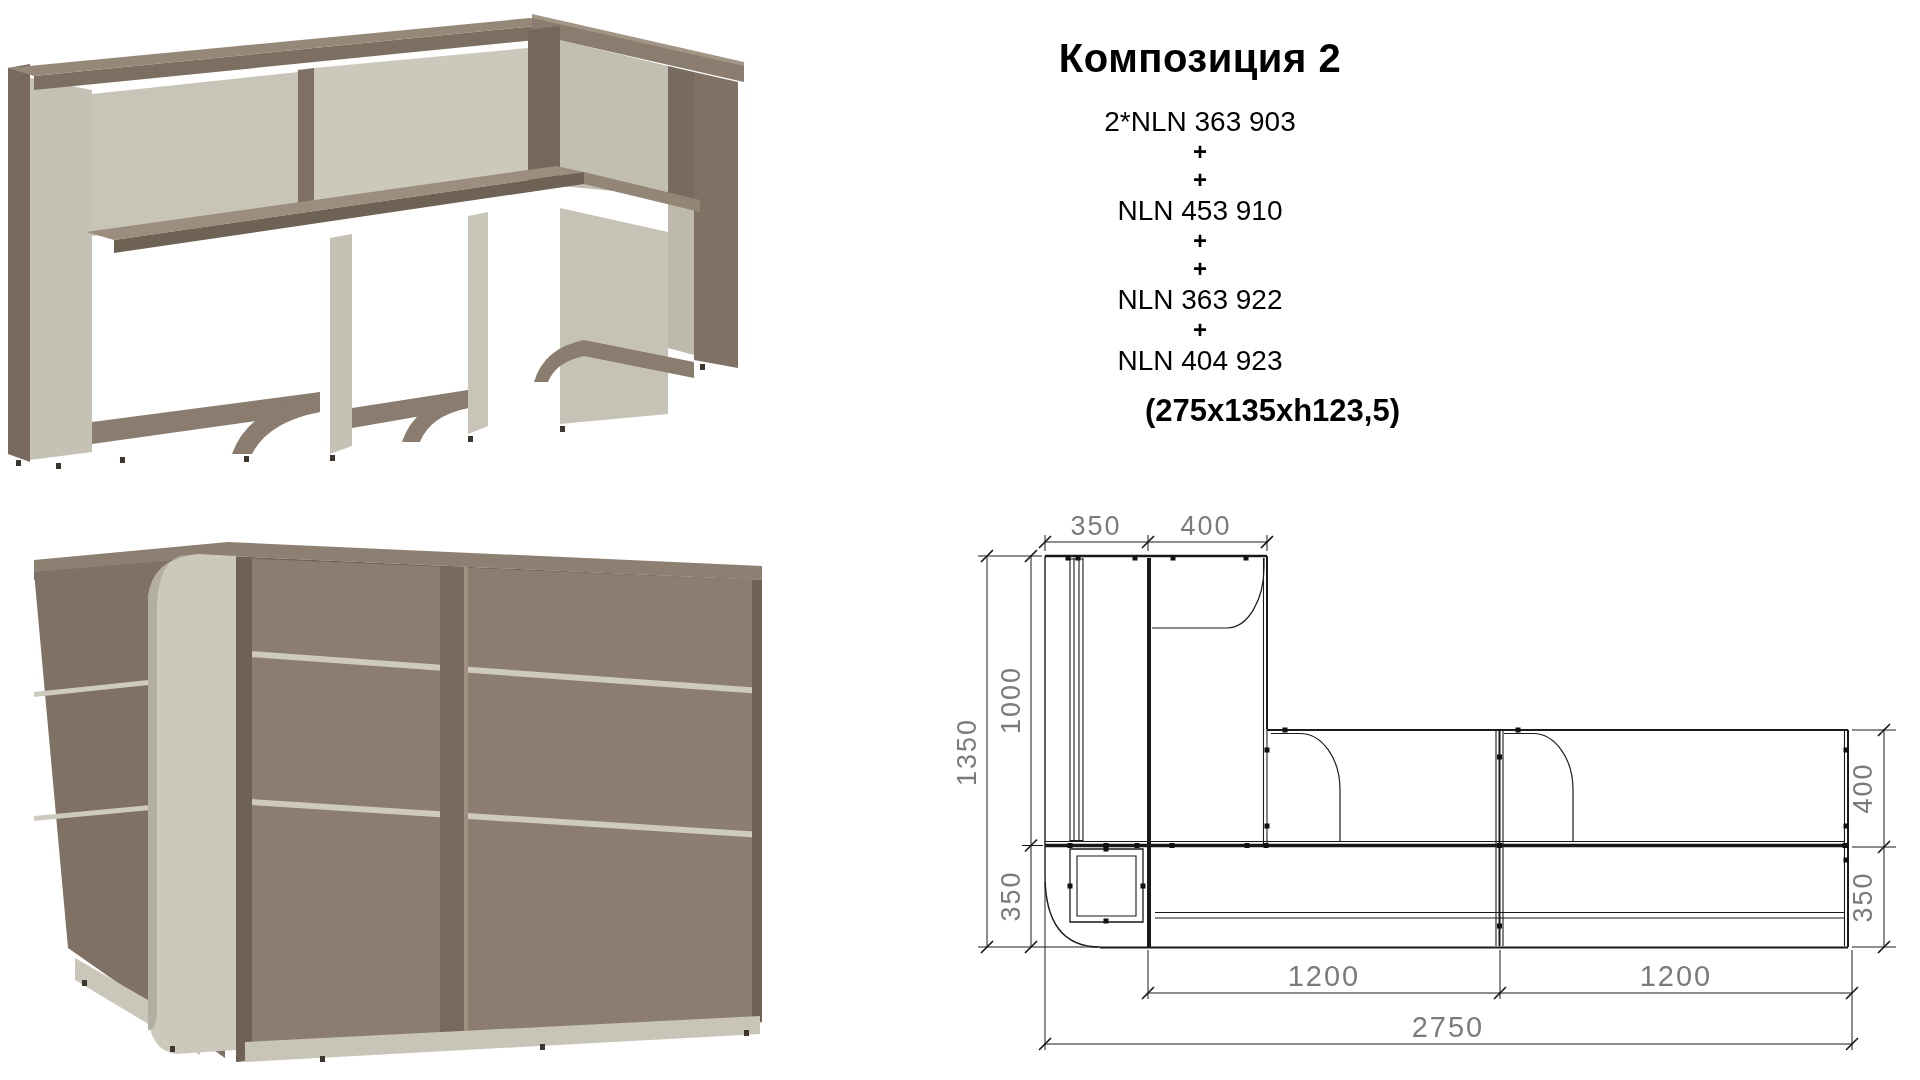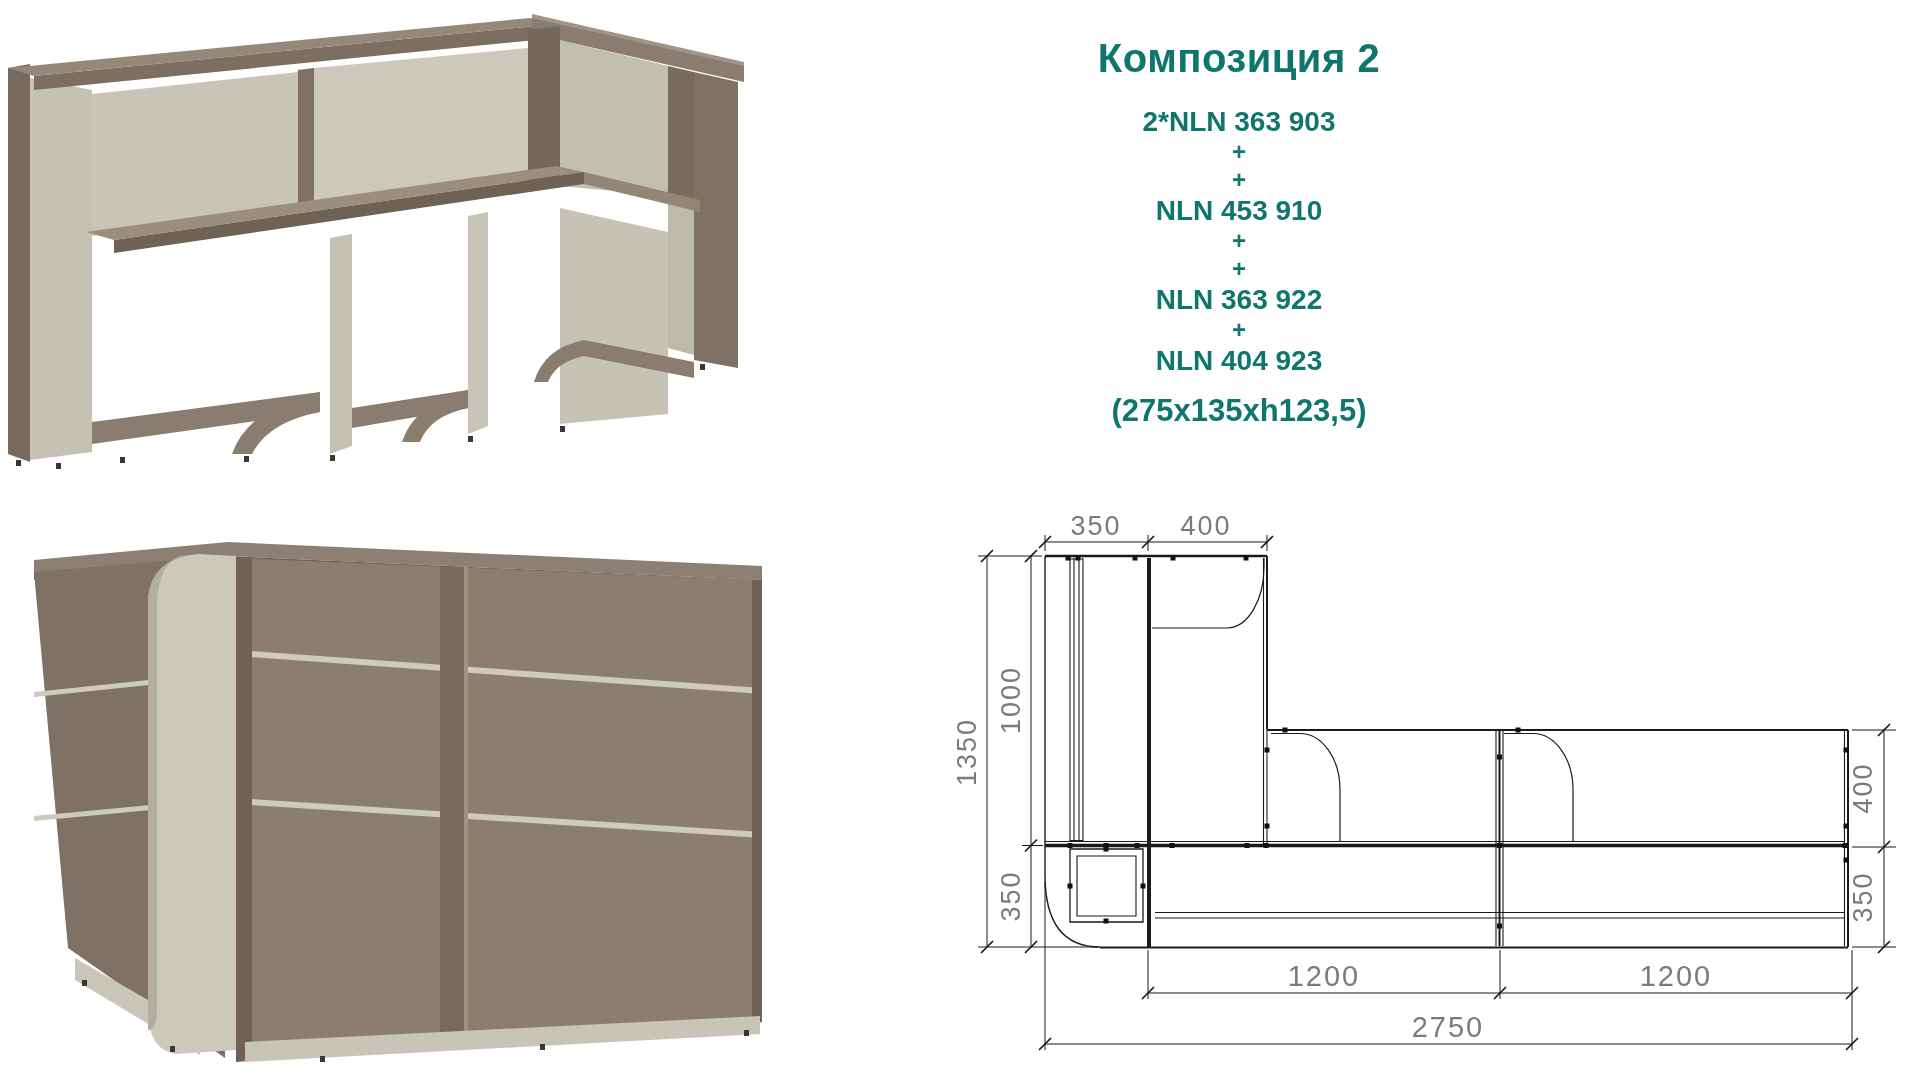--- a/index.html
+++ b/index.html
@@ -1,25 +1,25 @@
 <!DOCTYPE html>
 <html><head>
 <meta charset="utf-8">
 <style>
   html,body{margin:0;padding:0;}
   body{width:1920px;height:1080px;background:#ffffff;position:relative;overflow:hidden;
        font-family:"Liberation Sans",sans-serif;}
   .abs{position:absolute;}
 
   
-  #info-panel{left:1039px;top:36px;width:400px;text-align:center;color:#0f766e;}
+  #info-panel{left:1000px;top:36px;width:400px;text-align:center;color:#000000;}
   .info-title{font-size:40px;font-weight:bold;letter-spacing:.5px;margin-bottom:24px;}
-  .code-line{font-size:28px;font-weight:bold;line-height:33px;}
+  .code-line{font-size:28px;font-weight:normal;line-height:33px;}
   .plus-line{font-size:24px;font-weight:bold;line-height:28px;}
-  .info-note{font-size:31px;font-weight:bold;margin-top:16px;}
+  .info-note{font-size:31px;font-weight:bold;margin-top:16px;text-align:right;}
 
   
   .dim-text{font-family:"Liberation Sans",sans-serif;font-size:27px;fill:#7b7b7b;
             letter-spacing:2px;}
   .dim-text-lg{font-family:"Liberation Sans",sans-serif;font-size:29px;fill:#7b7b7b;
             letter-spacing:2px;}
 
   svg{display:block;}
 </style>
 </head>

